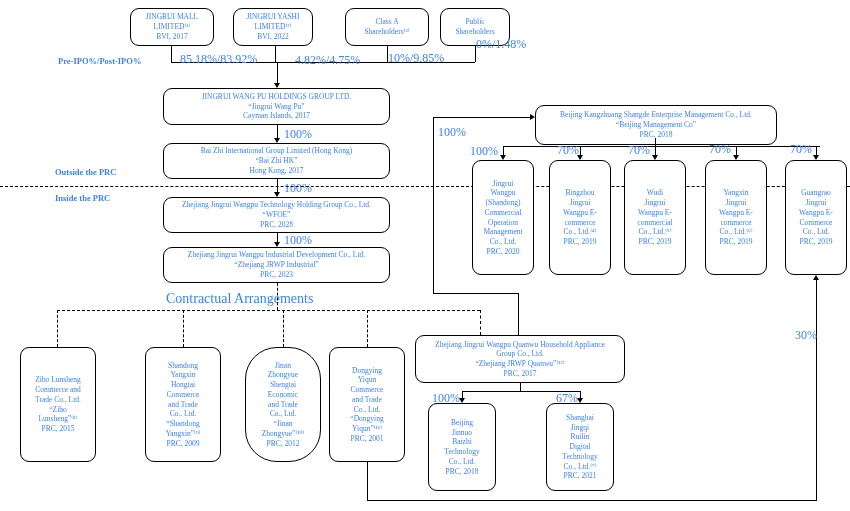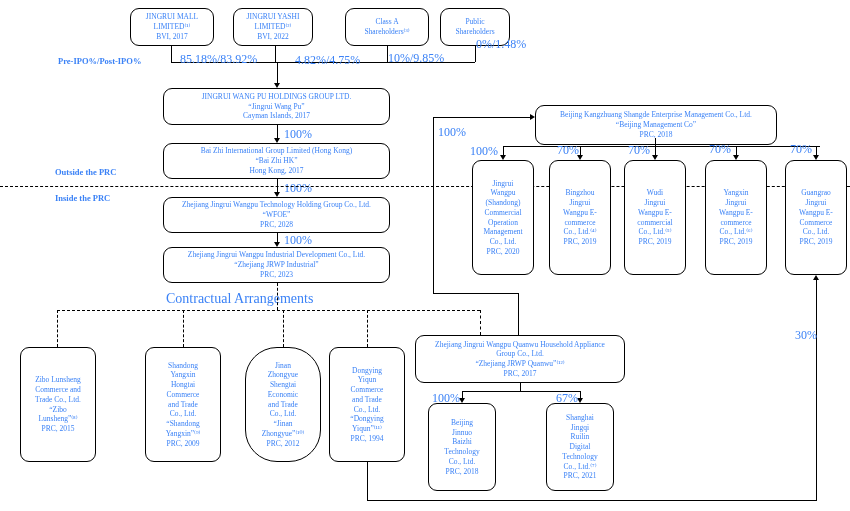--- a/index.html
+++ b/index.html
@@ -117,21 +117,21 @@
 “Jinan
 Zhongyue”⁽¹⁰⁾
 PRC, 2012</div>
   <div class="box" style="left:329px;top:347px;width:76px;height:115px;">Dongying
 Yiqun
 Commerce
 and Trade
 Co., Ltd.
 “Dongying
 Yiqun”⁽¹¹⁾
-PRC, 1994</div>
+PRC, 2001</div>
 
   <div class="box" style="left:415px;top:335px;width:210px;height:48px;">Zhejiang Jingrui Wangpu Quanwu Household Appliance
 Group Co., Ltd.
 “Zhejiang JRWP Quanwu”⁽¹²⁾
 PRC, 2017</div>
 
   <div class="vl" style="left:518px;top:293px;height:42px;"></div>
   <div class="hl" style="left:433px;top:293px;width:86px;"></div>
   <div class="vl" style="left:433px;top:117px;height:176px;"></div>
   <div class="hl" style="left:433px;top:117px;width:97px;"></div>

